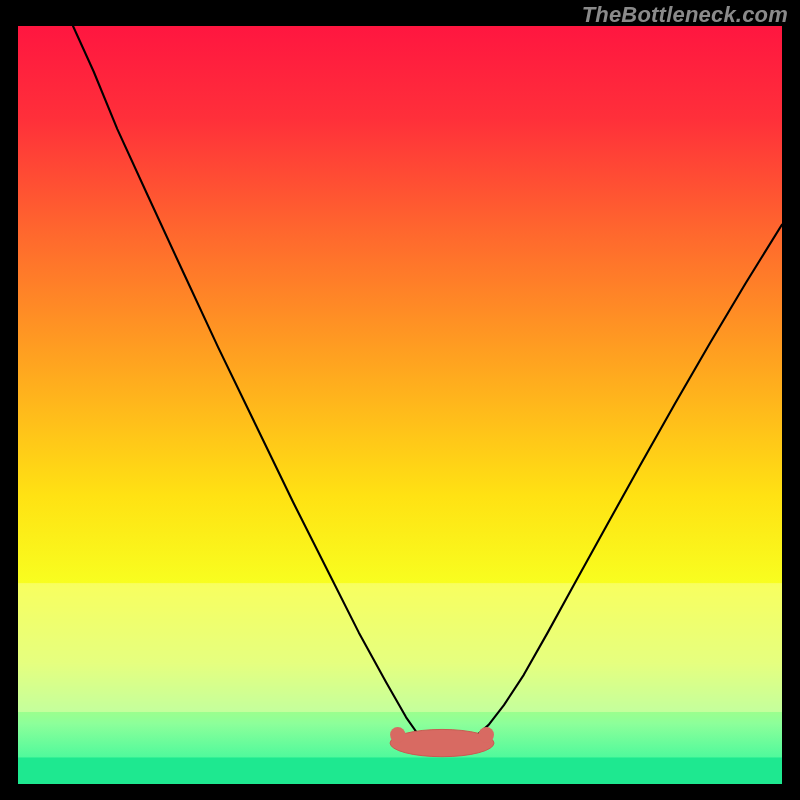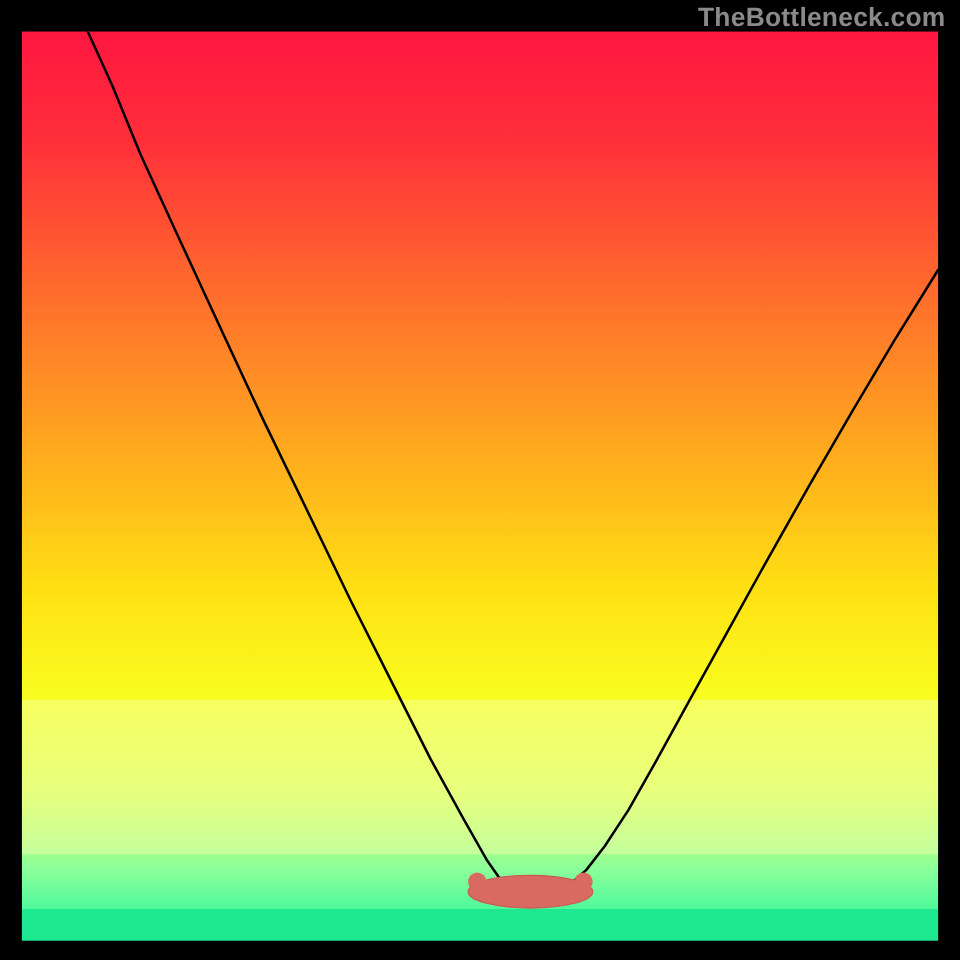--- a/index.html
+++ b/index.html
@@ -10,20 +10,21 @@
     background: #000000;
     overflow: hidden;
   }
   .frame {
     position: absolute;
     left: 0;
     top: 0;
     width: 800px;
     height: 760px;
     background: #000000;
+    font-style: italic;
   }
   .plot {
     position: absolute;
     left: 18px;
     top: 26px;
     width: 764px;
     height: 758px;
     overflow: hidden;
   }
   .plot svg {

